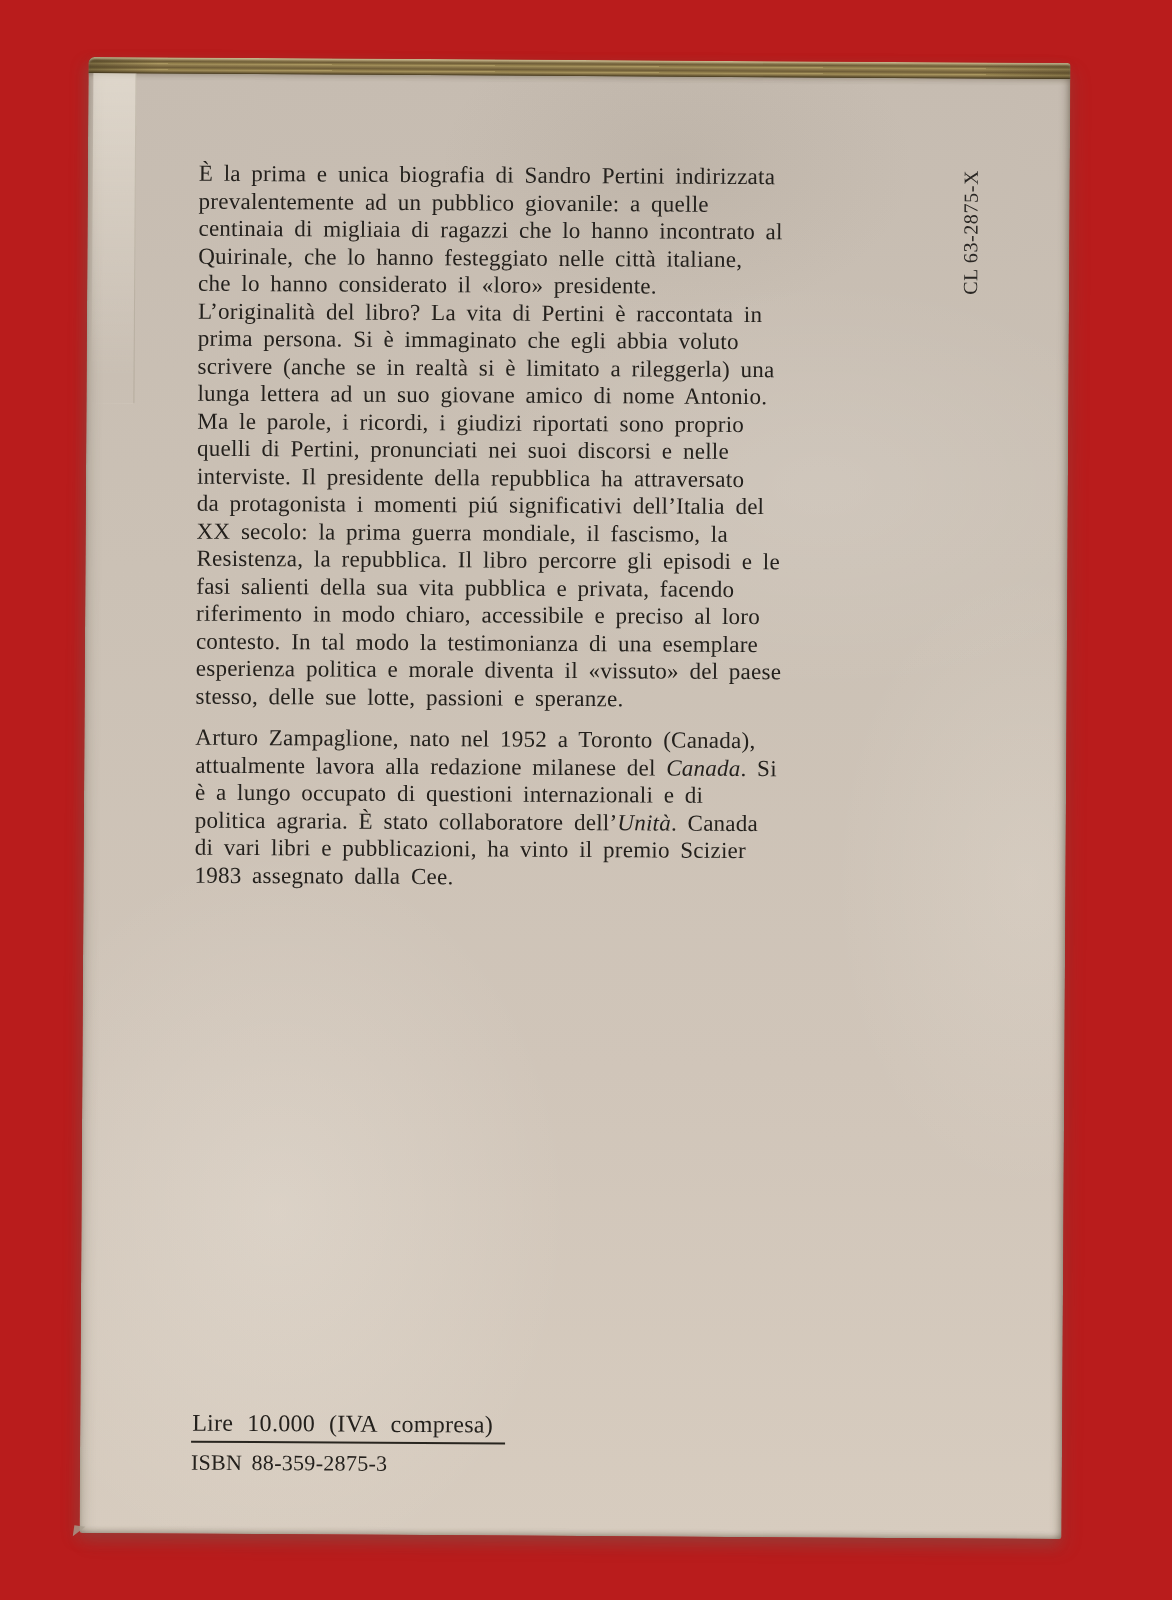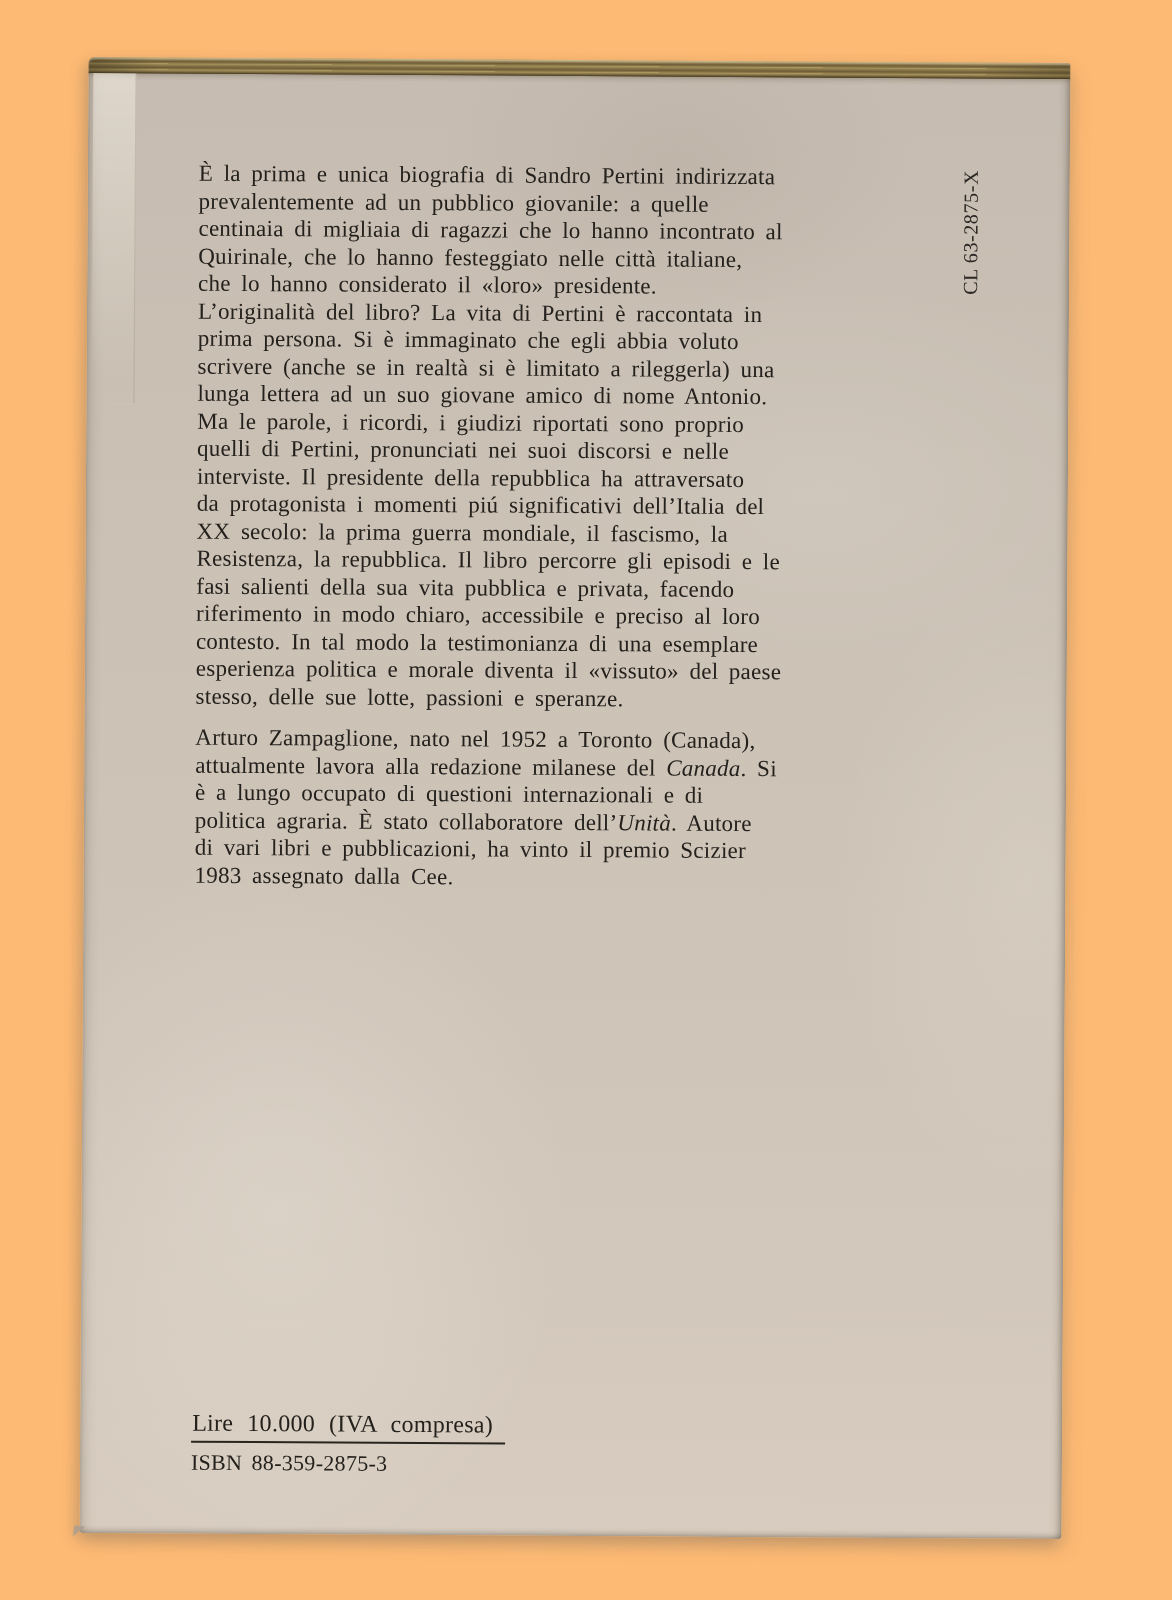--- a/index.html
+++ b/index.html
@@ -3,21 +3,21 @@
 <meta charset="utf-8">
 <style>
   html,body{margin:0;padding:0;}
   body{
     width:1172px;height:1600px;
     background:#ffffff;
     font-family:"Liberation Serif","DejaVu Serif",serif;
     overflow:hidden;
   }
   .stage{
-    position:relative;width:1172px;height:1600px;background:#fdba74;overflow:hidden;text-decoration:underline;
+    position:relative;width:1172px;height:1600px;background:#b91c1c;overflow:hidden;text-decoration:underline;
   }
   
   .book{
     position:absolute;left:84px;top:60px;width:982px;height:1476px;
     transform:rotate(0.35deg);transform-origin:50% 50%;
     box-shadow:-5px 6px 14px rgba(110,100,88,0.28), 4px 9px 18px rgba(110,100,88,0.20);
     border-radius:5px 3px 2px 2px;
   }
   
   .page-edges-top{
@@ -106,21 +106,21 @@
           <div class="tline"><span>fasi salienti della sua vita pubblica e privata, facendo</span></div>
           <div class="tline"><span>riferimento in modo chiaro, accessibile e preciso al loro</span></div>
           <div class="tline"><span>contesto. In tal modo la testimonianza di una esemplare</span></div>
           <div class="tline"><span>esperienza politica e morale diventa il «vissuto» del paese</span></div>
           <div class="tline"><span>stesso, delle sue lotte, passioni e speranze.</span></div>
         </div>
       <div class="author">
           <div class="tline"><span>Arturo Zampaglione, nato nel 1952 a Toronto (Canada),</span></div>
           <div class="tline"><span>attualmente lavora alla redazione milanese del </span><i>Canada</i><span>. Si</span></div>
           <div class="tline"><span>è a lungo occupato di questioni internazionali e di</span></div>
-          <div class="tline"><span>politica agraria. È stato collaboratore dell’</span><i>Unità</i><span>. Autore</span></div>
+          <div class="tline"><span>politica agraria. È stato collaboratore dell’</span><i>Unità</i><span>. Canada</span></div>
           <div class="tline"><span>di vari libri e pubblicazioni, ha vinto il premio Scizier</span></div>
           <div class="tline"><span>1983 assegnato dalla Cee.</span></div>
         </div>
       <div class="catalog">
         <span>CL 63-2875-X</span>
       </div>
       <div class="pricing">
         <div class="price">Lire 10.000 (IVA compresa)</div>
         <div class="isbn">ISBN 88-359-2875-3</div>
       </div>

